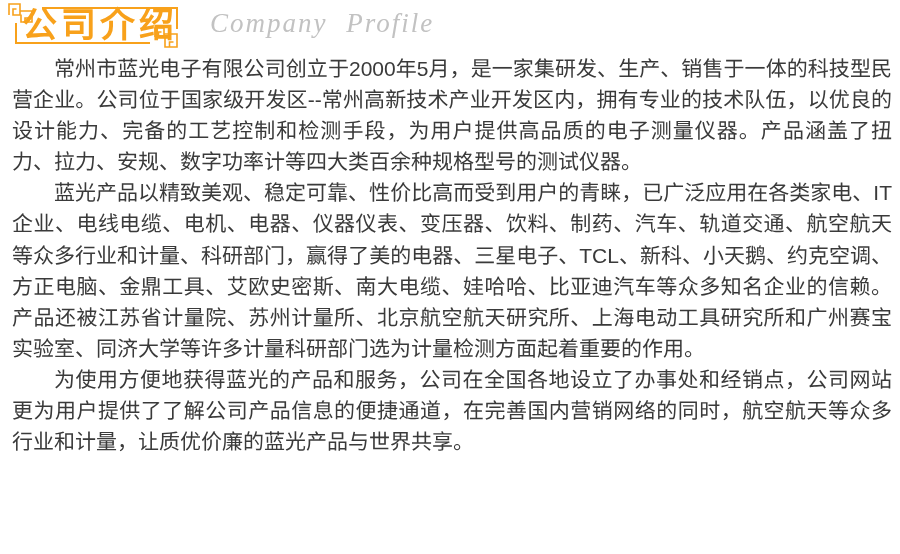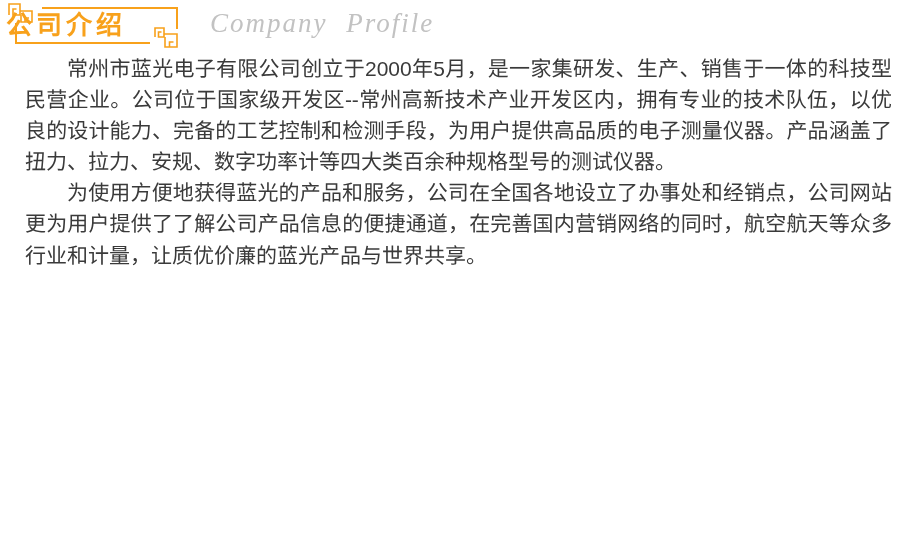--- a/index.html
+++ b/index.html
@@ -34,43 +34,43 @@
     height: 48px;
     flex: 0 0 auto;
     color: var(--accent);
   }
   .title-badge svg {
     position: absolute;
     left: 0; top: 0;
   }
   .badge-title {
     position: absolute;
-    left: 0; right: 6px;
+    left: 9px; right: 6px;
     top: 8px;
-    text-align: left;
+    text-align: right;
     color: var(--accent);
-    font-size: 26px;
+    font-size: 35px;
     font-weight: bold;
     letter-spacing: 4px;
     line-height: 30px;
     white-space: nowrap;
   }
   .subtitle {
     margin: 6px 0 0 26px;
     font-family: "Liberation Serif", "DejaVu Serif", serif;
     font-style: italic;
     font-size: 27px;
     color: var(--subtitle-gray);
     letter-spacing: 2px;
     word-spacing: 10px;
     white-space: nowrap;
   }
   
   .body-text {
-    padding: 3px 8px 0 25px;
+    padding: 3px 8px 0 12px;
   }
   .body-text p {
     margin: 0;
     color: var(--body-text);
     font-size: 21px;
     line-height: 31.1px;
     text-align: justify;
     text-indent: 2em;
   }
 </style>
@@ -99,16 +99,17 @@
         </g>
       </svg>
       <span class="badge-title">公司介绍</span>
     </div>
 
     <span class="subtitle">Company Profile</span>
   </div>
 
   <div class="body-text">
     <p>常州市蓝光电子有限公司创立于2000年5月，是一家集研发、生产、销售于一体的科技型民营企业。公司位于国家级开发区--常州高新技术产业开发区内，拥有专业的技术队伍，以优良的设计能力、完备的工艺控制和检测手段，为用户提供高品质的电子测量仪器。产品涵盖了扭力、拉力、安规、数字功率计等四大类百余种规格型号的测试仪器。</p>
+    <p>蓝光产品以精致美观、稳定可靠、性价比高而受到用户的青睐，已广泛应用在各类家电、IT企业、电线电缆、电机、电器、仪器仪表、变压器、饮料、制药、汽车、轨道交通、航空航天等众多行业和计量、科研部门，赢得了美的电器、三星电子、TCL、新科、小天鹅、约克空调、方正电脑、金鼎工具、艾欧史密斯、南大电缆、娃哈哈、比亚迪汽车等众多知名企业的信赖。产品还被江苏省计量院、苏州计量所、北京航空航天研究所、上海电动工具研究所和广州赛宝实验室、同济大学等许多计量科研部门选为计量检测方面起着重要的作用。</p>
     <p>为使用方便地获得蓝光的产品和服务，公司在全国各地设立了办事处和经销点，公司网站更为用户提供了了解公司产品信息的便捷通道，在完善国内营销网络的同时，航空航天等众多行业和计量，让质优价廉的蓝光产品与世界共享。</p>
   </div>
 
 </div>
 
 </body></html>

